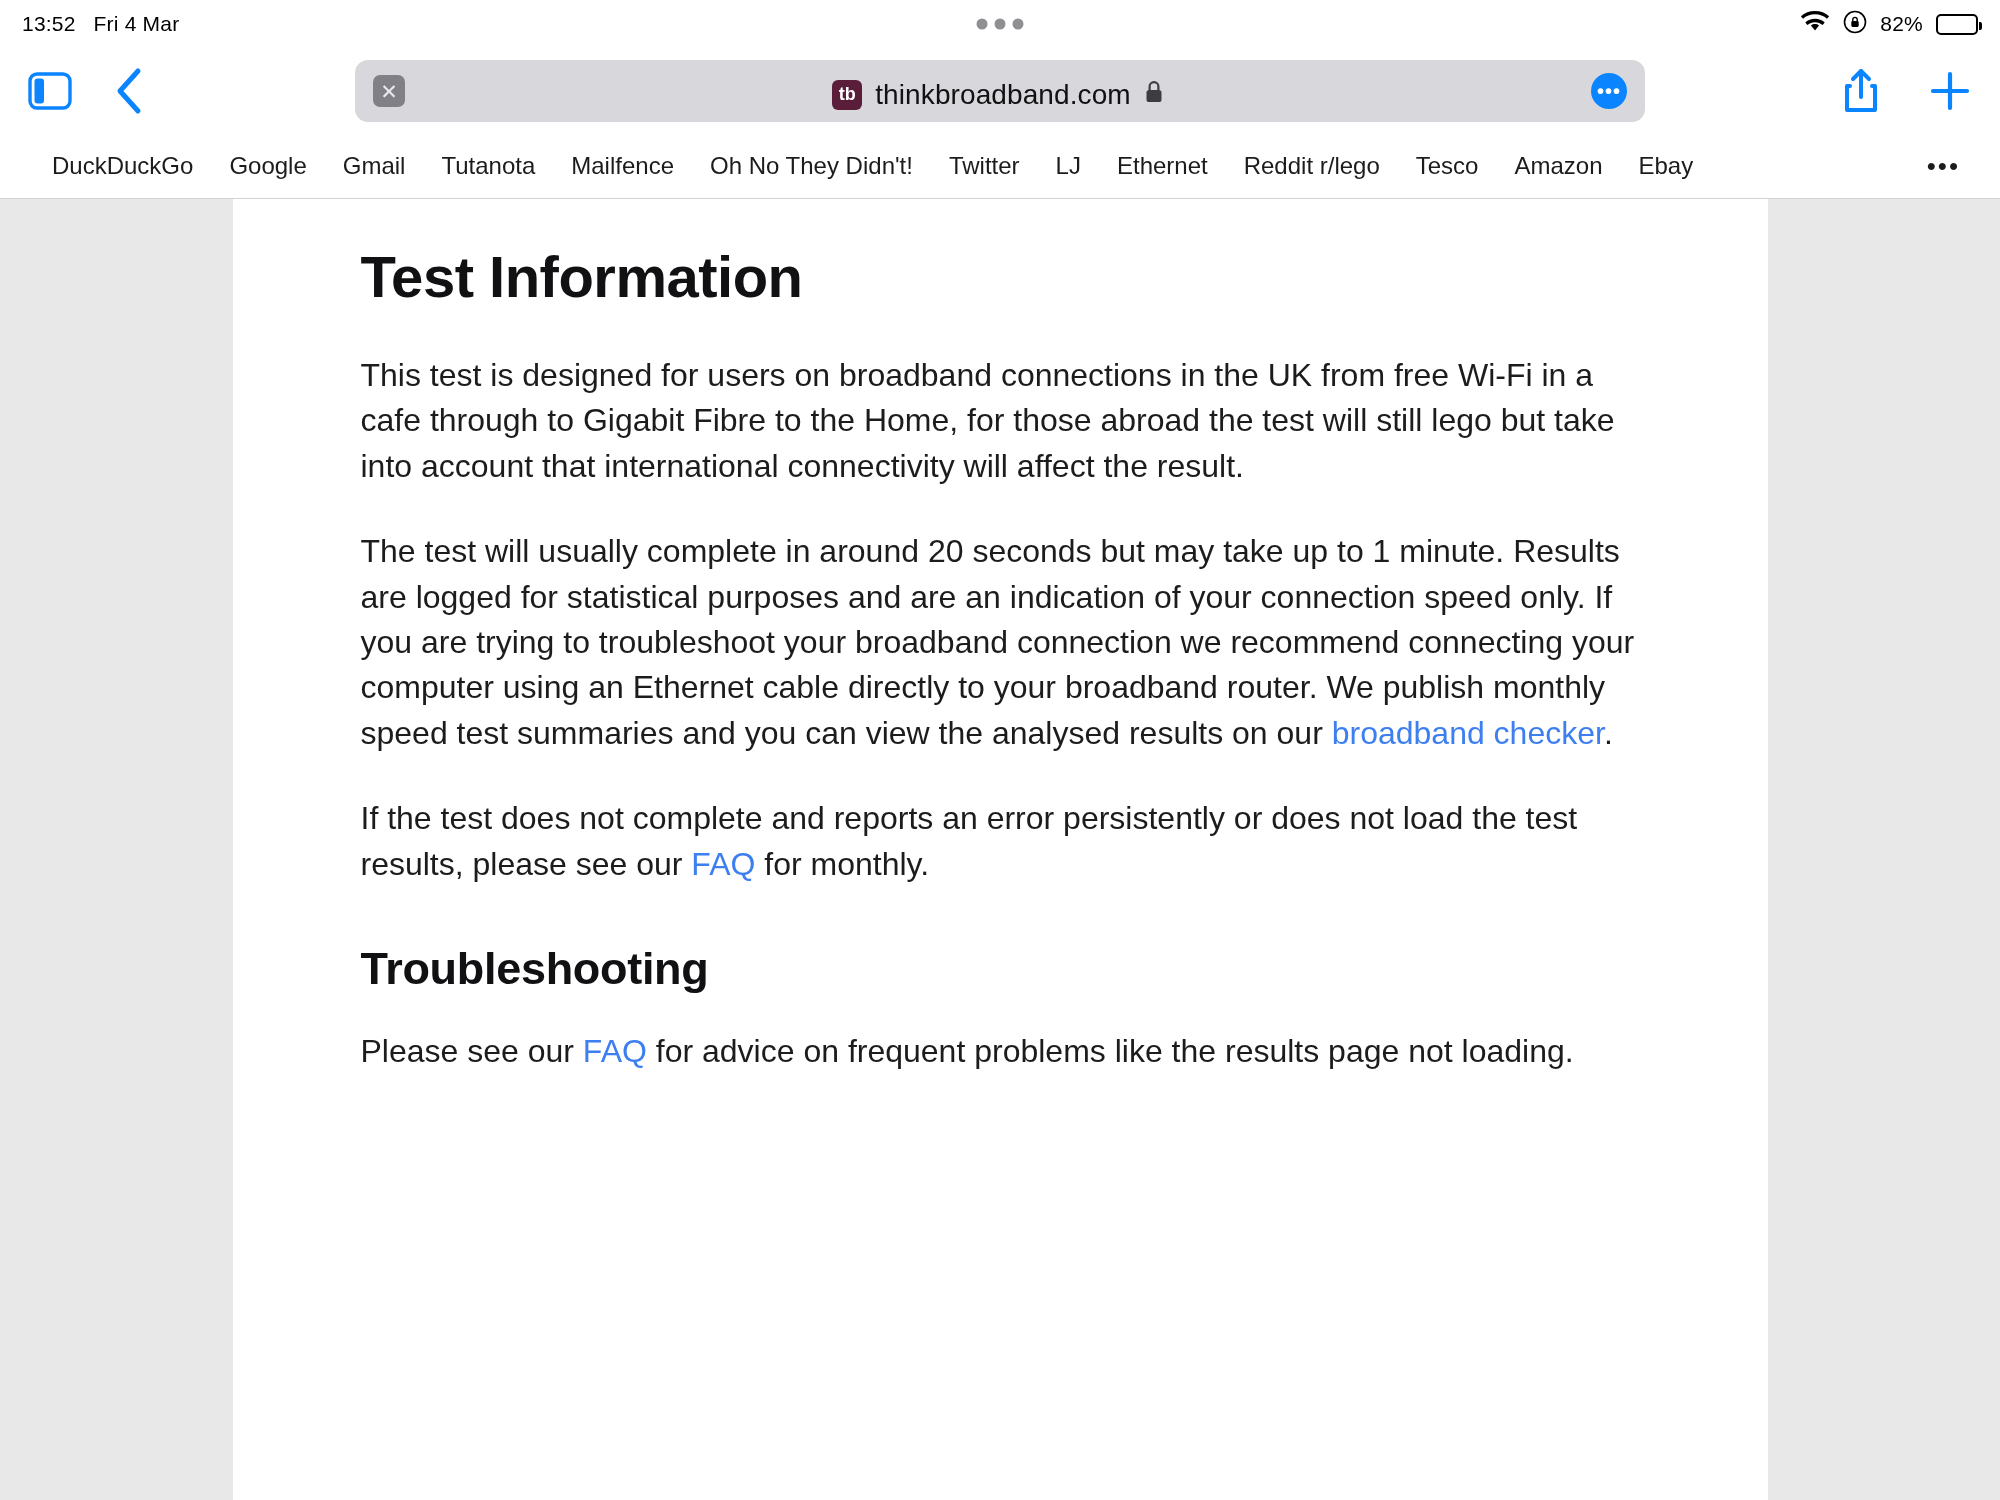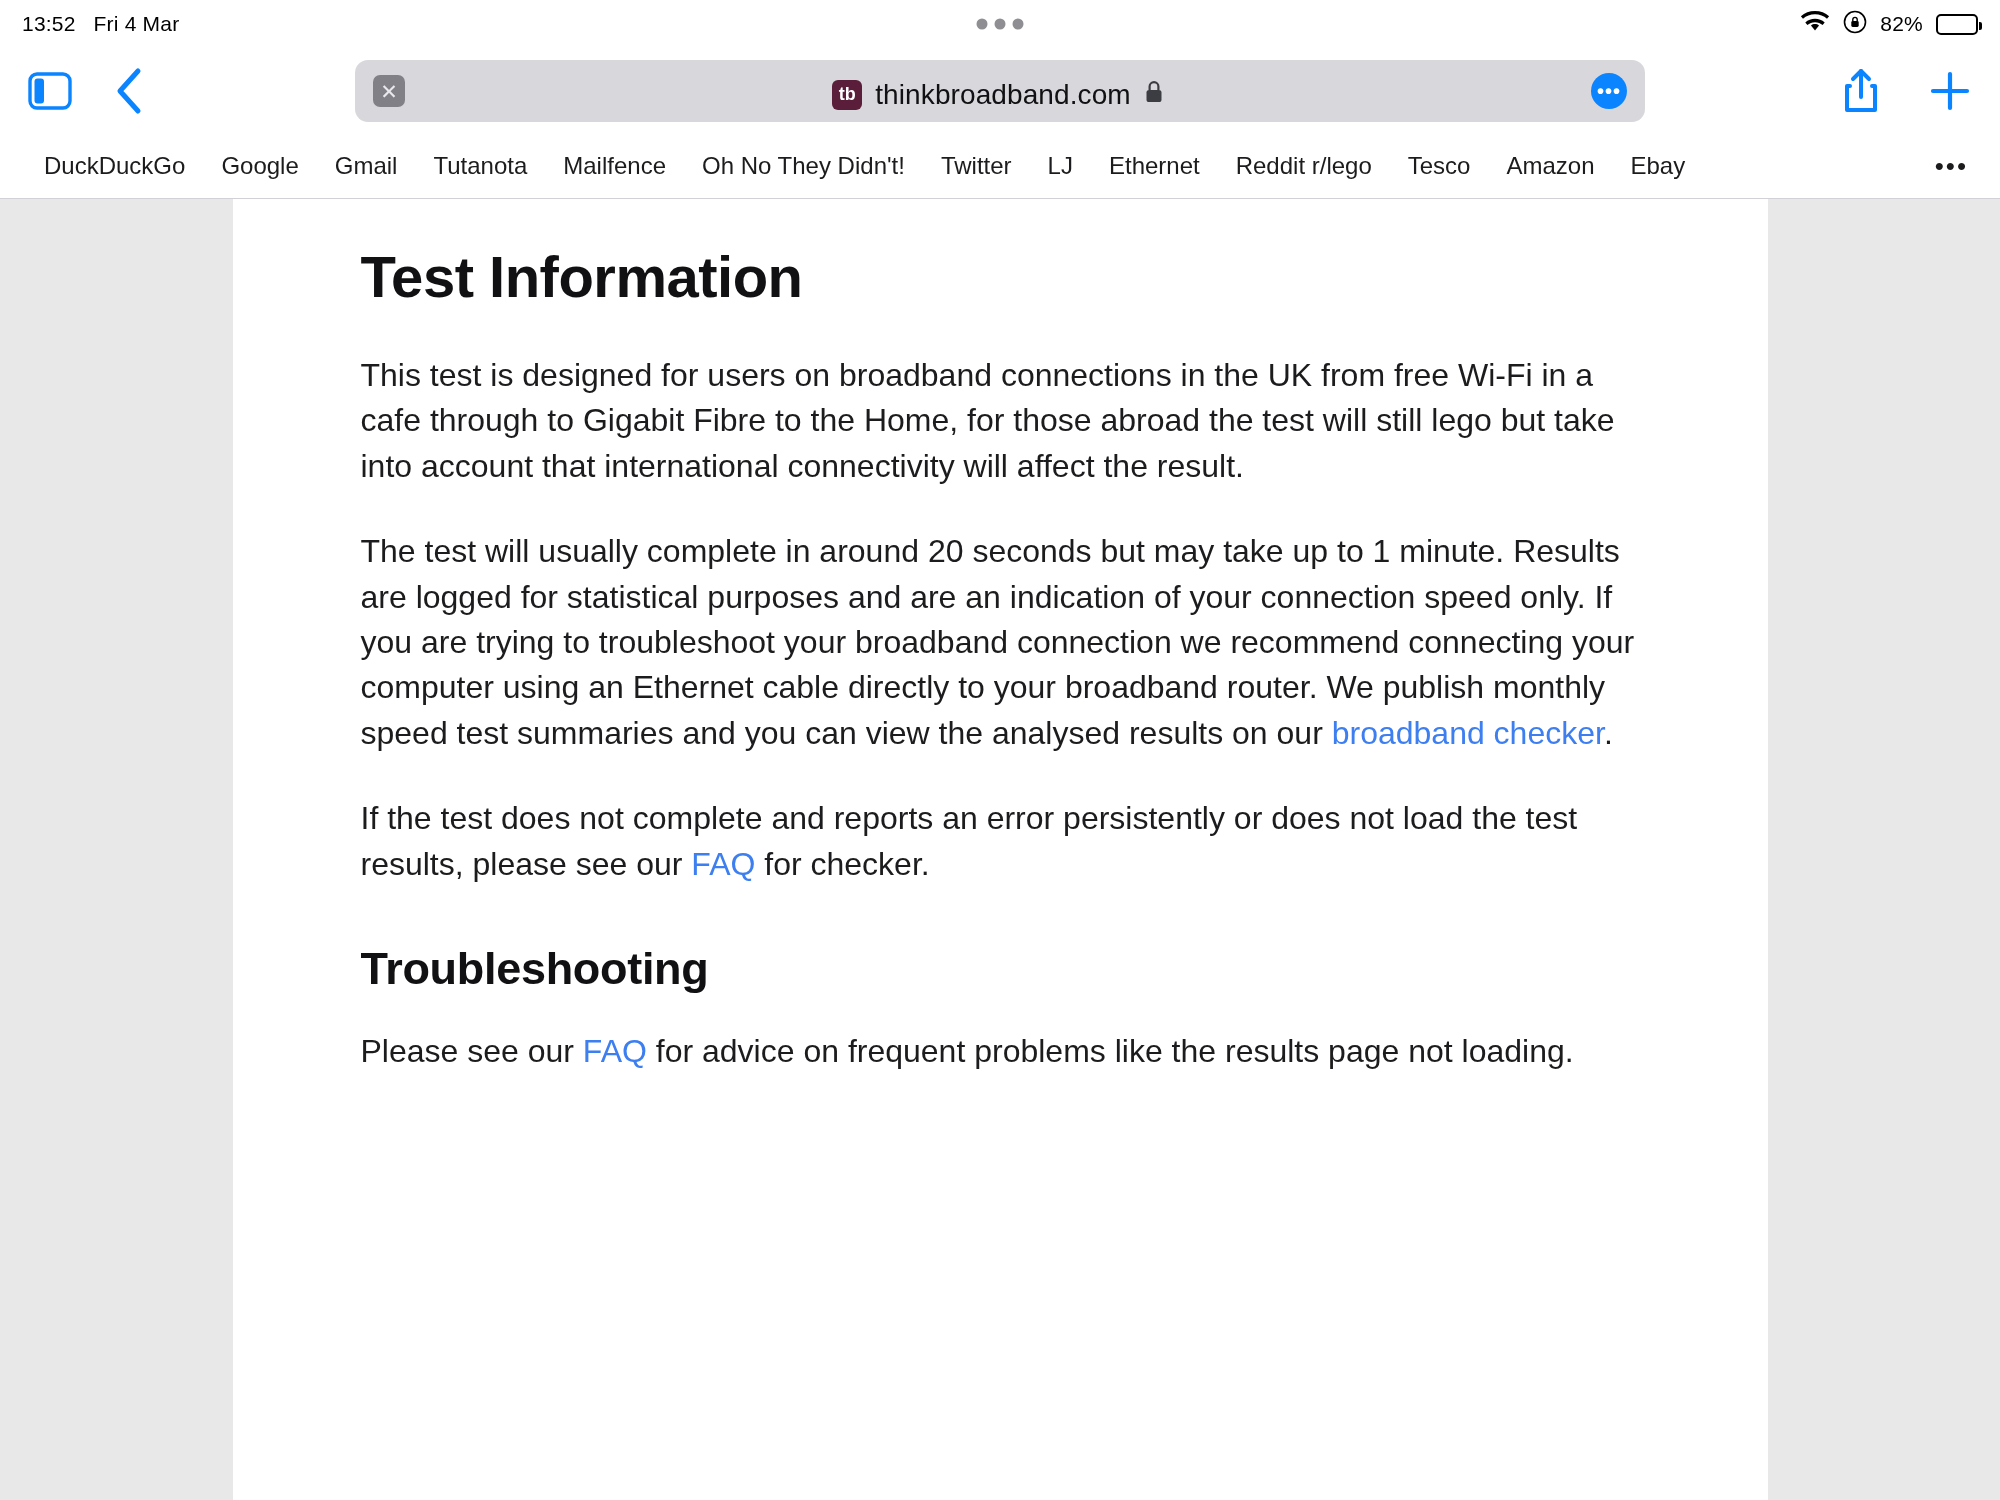--- a/index.html
+++ b/index.html
@@ -189,21 +189,21 @@
     display: flex;
     align-items: center;
     gap: 48px;
   }
 
   
   .bookmarks {
     flex: 0 0 64px;
     display: flex;
     align-items: center;
-    padding: 0 26px;
+    padding: 0 34px;
     gap: 0;
     border-bottom: 1px solid #d2d2d6;
     background: #ffffff;
   }
   .bm {
     font-size: 24px;
     color: #1c1c1e;
     padding: 0 18px;
     white-space: nowrap;
     cursor: pointer;
@@ -364,21 +364,21 @@
     <div class="page">
       <h1 class="page-h1">Test Information</h1>
 
       <p class="para">This test is designed for users on broadband connections in the UK from free Wi-Fi in a cafe through to Gigabit Fibre to the Home, for those abroad the test will still lego but take into account that international connectivity will affect the result.</p>
 
       <p class="para">
         <span>The test will usually complete in around 20 seconds but may take up to 1 minute. Results are logged for statistical purposes and are an </span><span class="bold">indication</span><span> of your connection speed only. If you are trying to troubleshoot your broadband connection we recommend connecting your computer using an Ethernet cable directly to your broadband router. We publish monthly speed test summaries and you can view the analysed results on our </span><span class="lnk">broadband checker</span><span>.</span>
       </p>
 
       <p class="para">
-        <span>If the test does not complete and reports an error persistently or does not load the test results, please see our </span><span class="lnk">FAQ</span><span> for checker.</span>
+        <span>If the test does not complete and reports an error persistently or does not load the test results, please see our </span><span class="lnk">FAQ</span><span> for monthly.</span>
       </p>
 
       <h2 class="page-h2">Troubleshooting</h2>
 
 
       <p class="para">
         <span>Please see our </span><span class="lnk">FAQ</span><span> for advice on frequent problems like the results page not loading.</span>
       </p>
     </div>
   </div>

